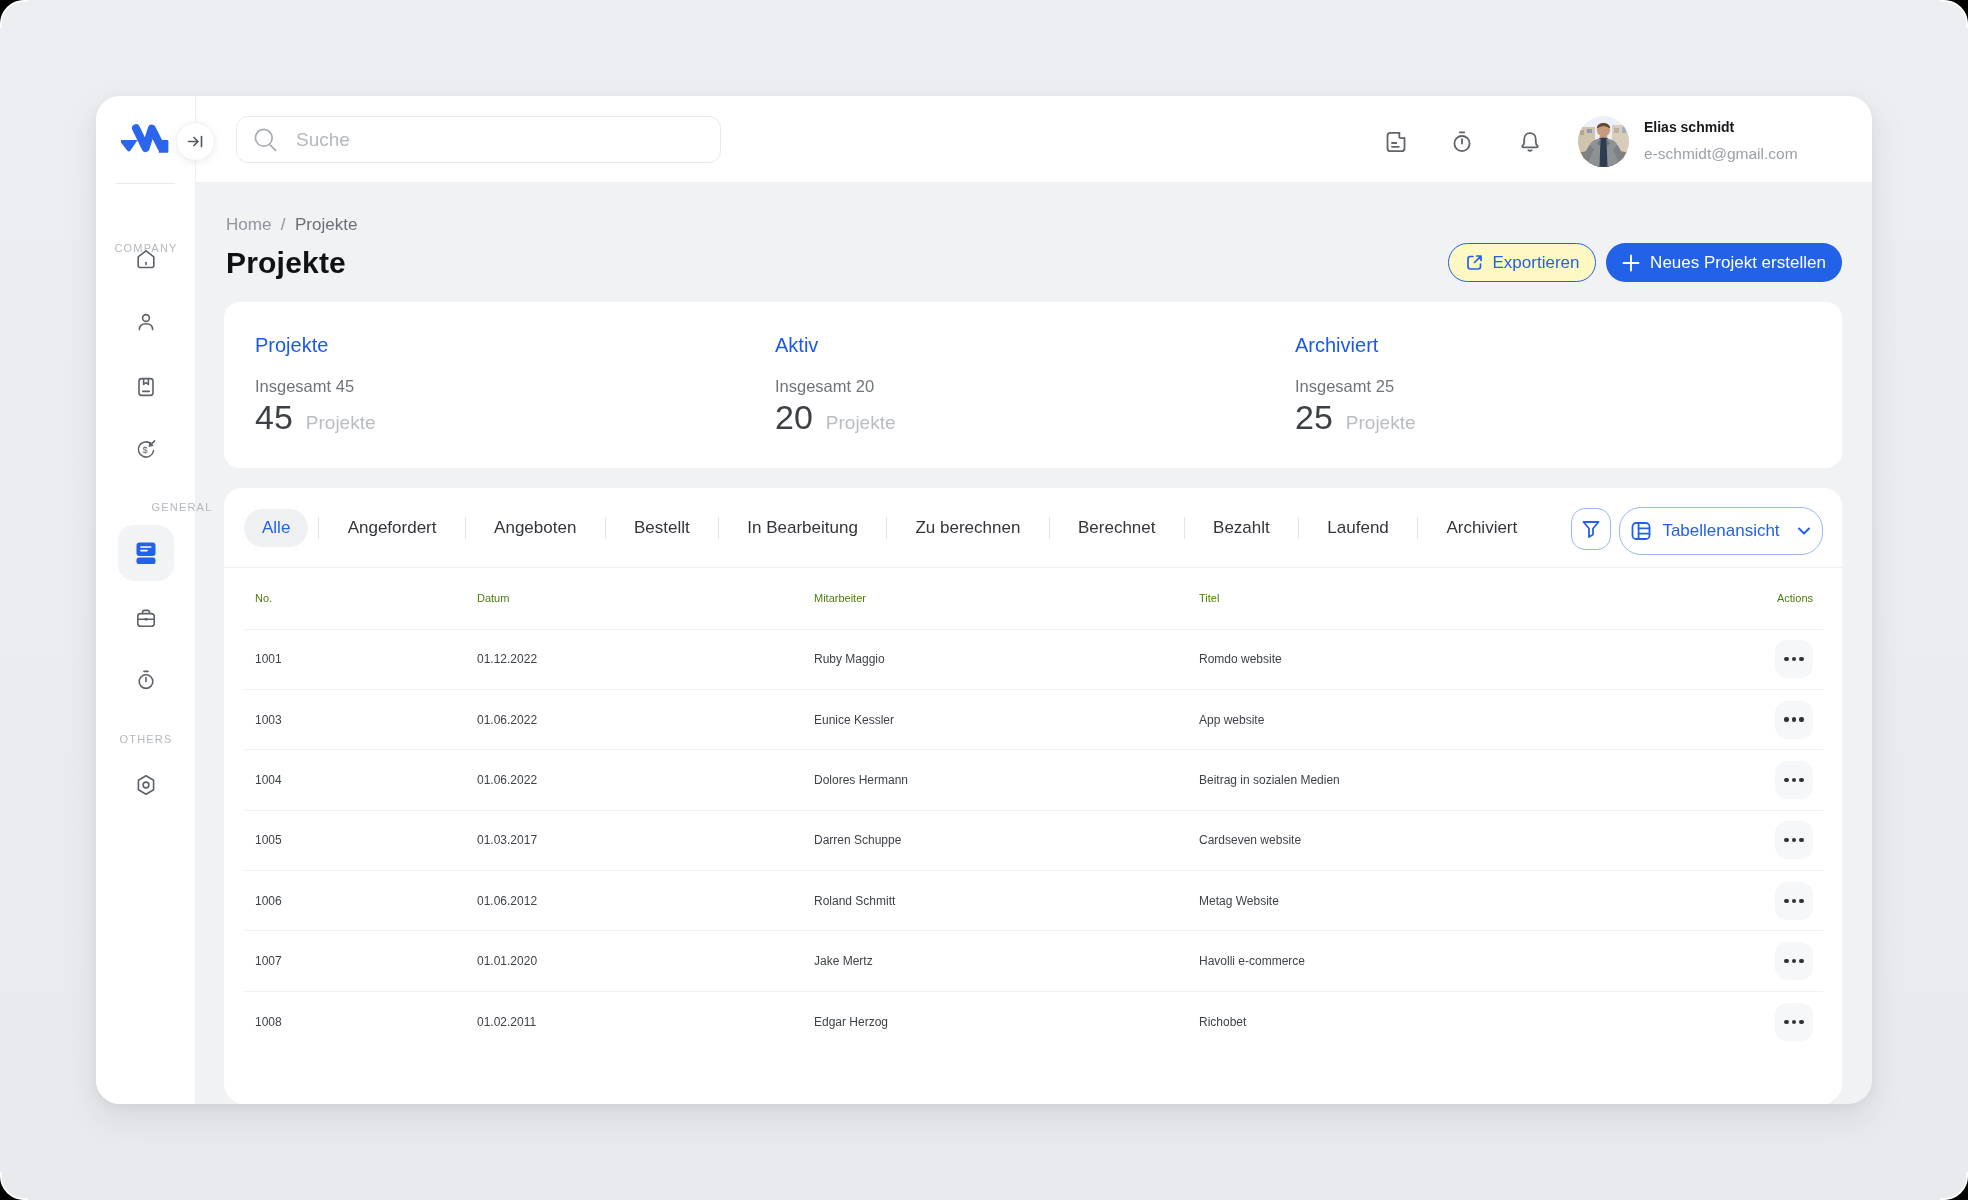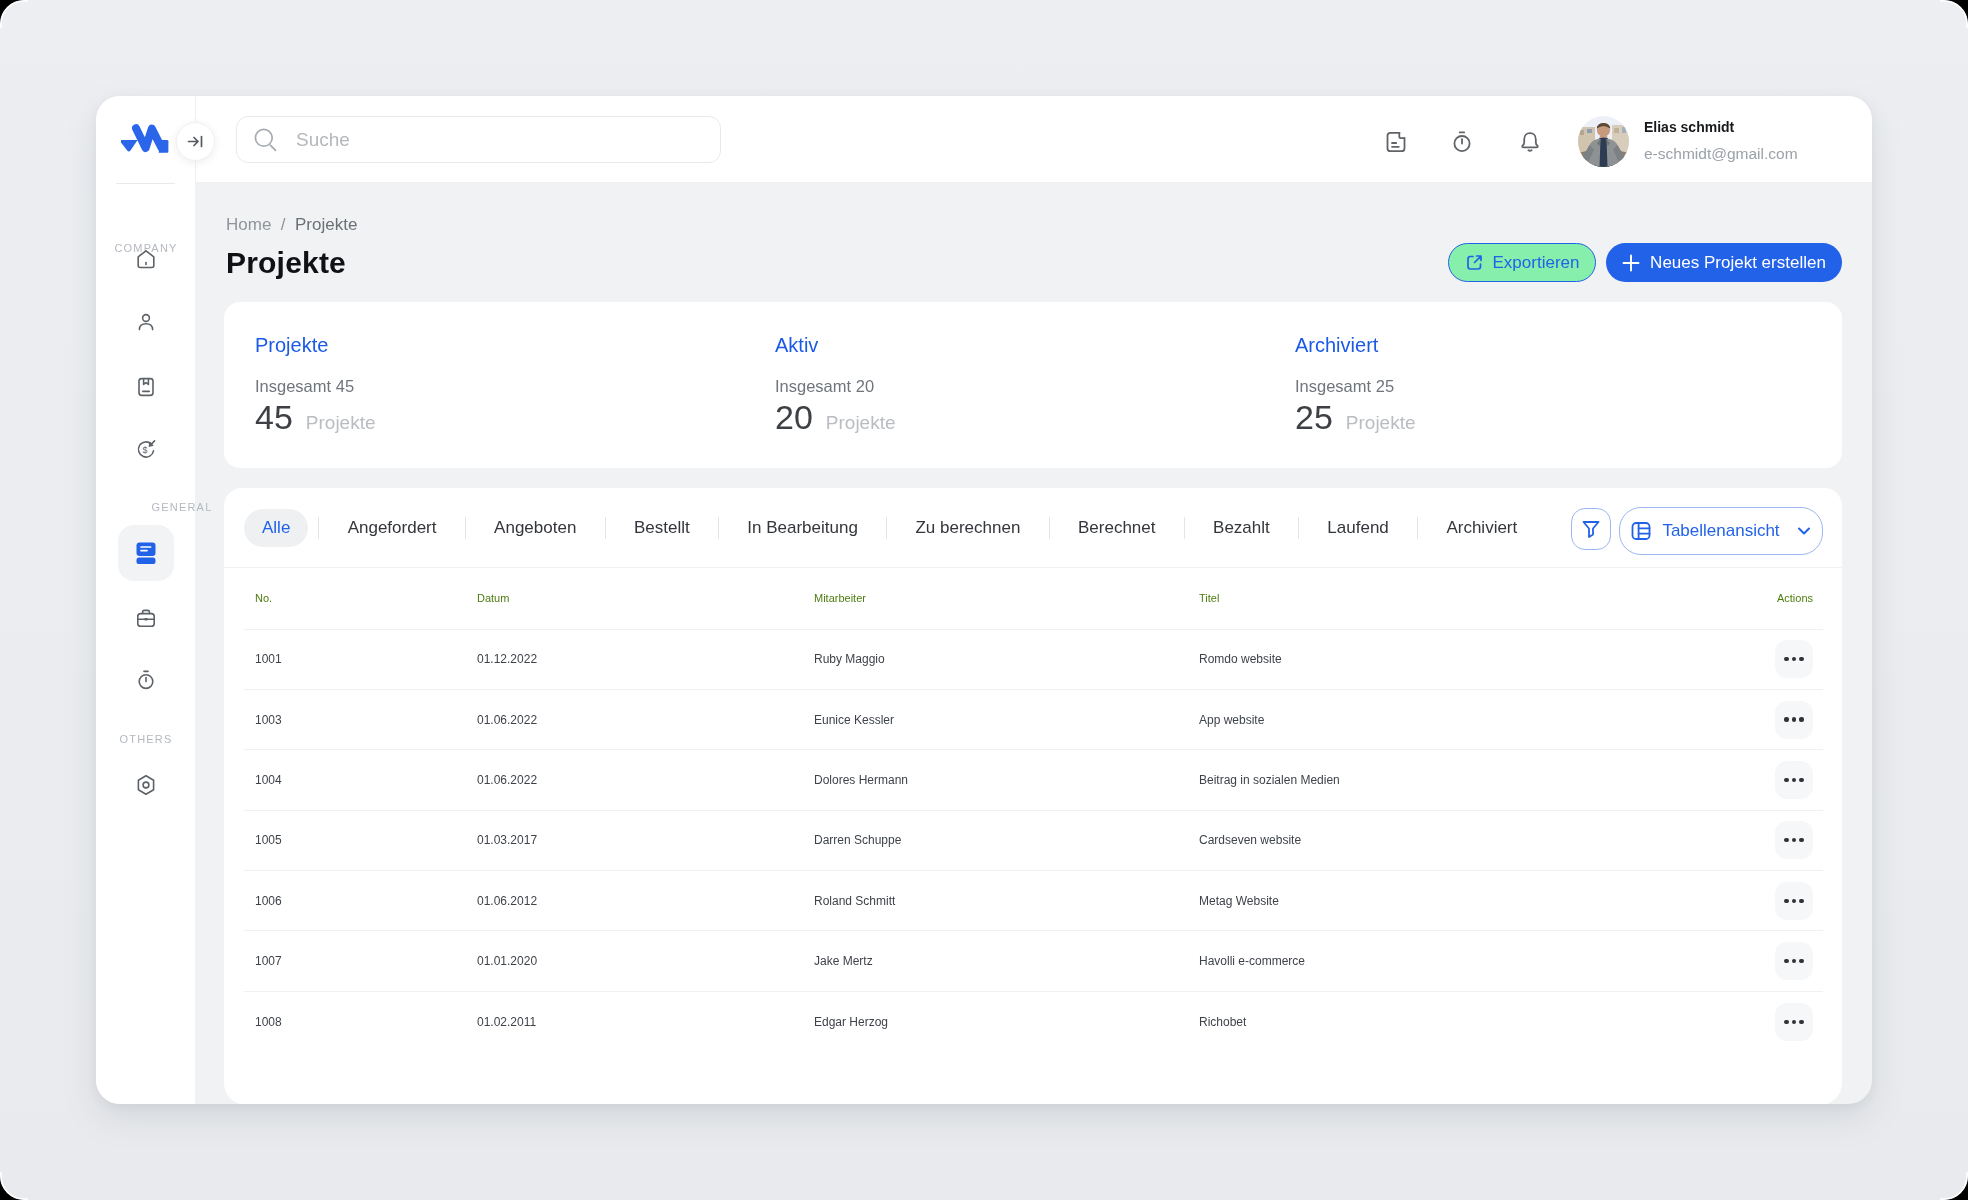--- a/index.html
+++ b/index.html
@@ -31,21 +31,21 @@
 .tb-ic { position:absolute; top:34px; width:24px; height:24px; }
 .avatar { position:absolute; left:1382px; top:20px; width:51px; height:51px; border-radius:50%; overflow:hidden; }
 .uname { position:absolute; left:1448px; white-space:nowrap; top:23px; font-size:14px; font-weight:700; color:#17191c; }
 .umail { position:absolute; left:1448px; white-space:nowrap; top:49px; font-size:15.5px; color:#9ba1a8; }
 
 
 .content { position:absolute; left:100px; top:88px; right:0; bottom:0; }
 .crumbs { position:absolute; left:30px; top:31px; font-size:17px; color:#90959c; }
 .crumbs .cur { color:#6b7077; }
 .title { position:absolute; left:30px; top:62px; font-size:30px; font-weight:700; color:#0f1115; letter-spacing:.2px; }
-.btn-exp { position:absolute; left:1252px; top:59px; width:148px; height:39px; border-radius:20px; background:#86efac;
+.btn-exp { position:absolute; left:1252px; top:59px; width:148px; height:39px; border-radius:20px; background:#fef9c3;
   border:1.5px solid #2262e9; color:#2262e9; font-size:17px; display:flex; align-items:center; justify-content:center; gap:9px; }
 .btn-new { position:absolute; left:1410px; top:59px; width:236px; height:39px; border-radius:20px; background:#2262e9;
   color:#fff; font-size:17px; display:flex; align-items:center; justify-content:center; gap:10px; }
 
 
 .stats { position:absolute; left:28px; top:118px; width:1618px; height:166px; background:#fff; border-radius:16px; }
 .stat { position:absolute; top:0; width:500px; }
 .stat h3 { font-size:20px; font-weight:500; color:#1b5ae6; position:absolute; top:32px; }
 .stat .ins { position:absolute; top:75px; font-size:16.5px; color:#70757c; }
 .stat .num { position:absolute; top:96px; font-size:34px; color:#3d4146; }

